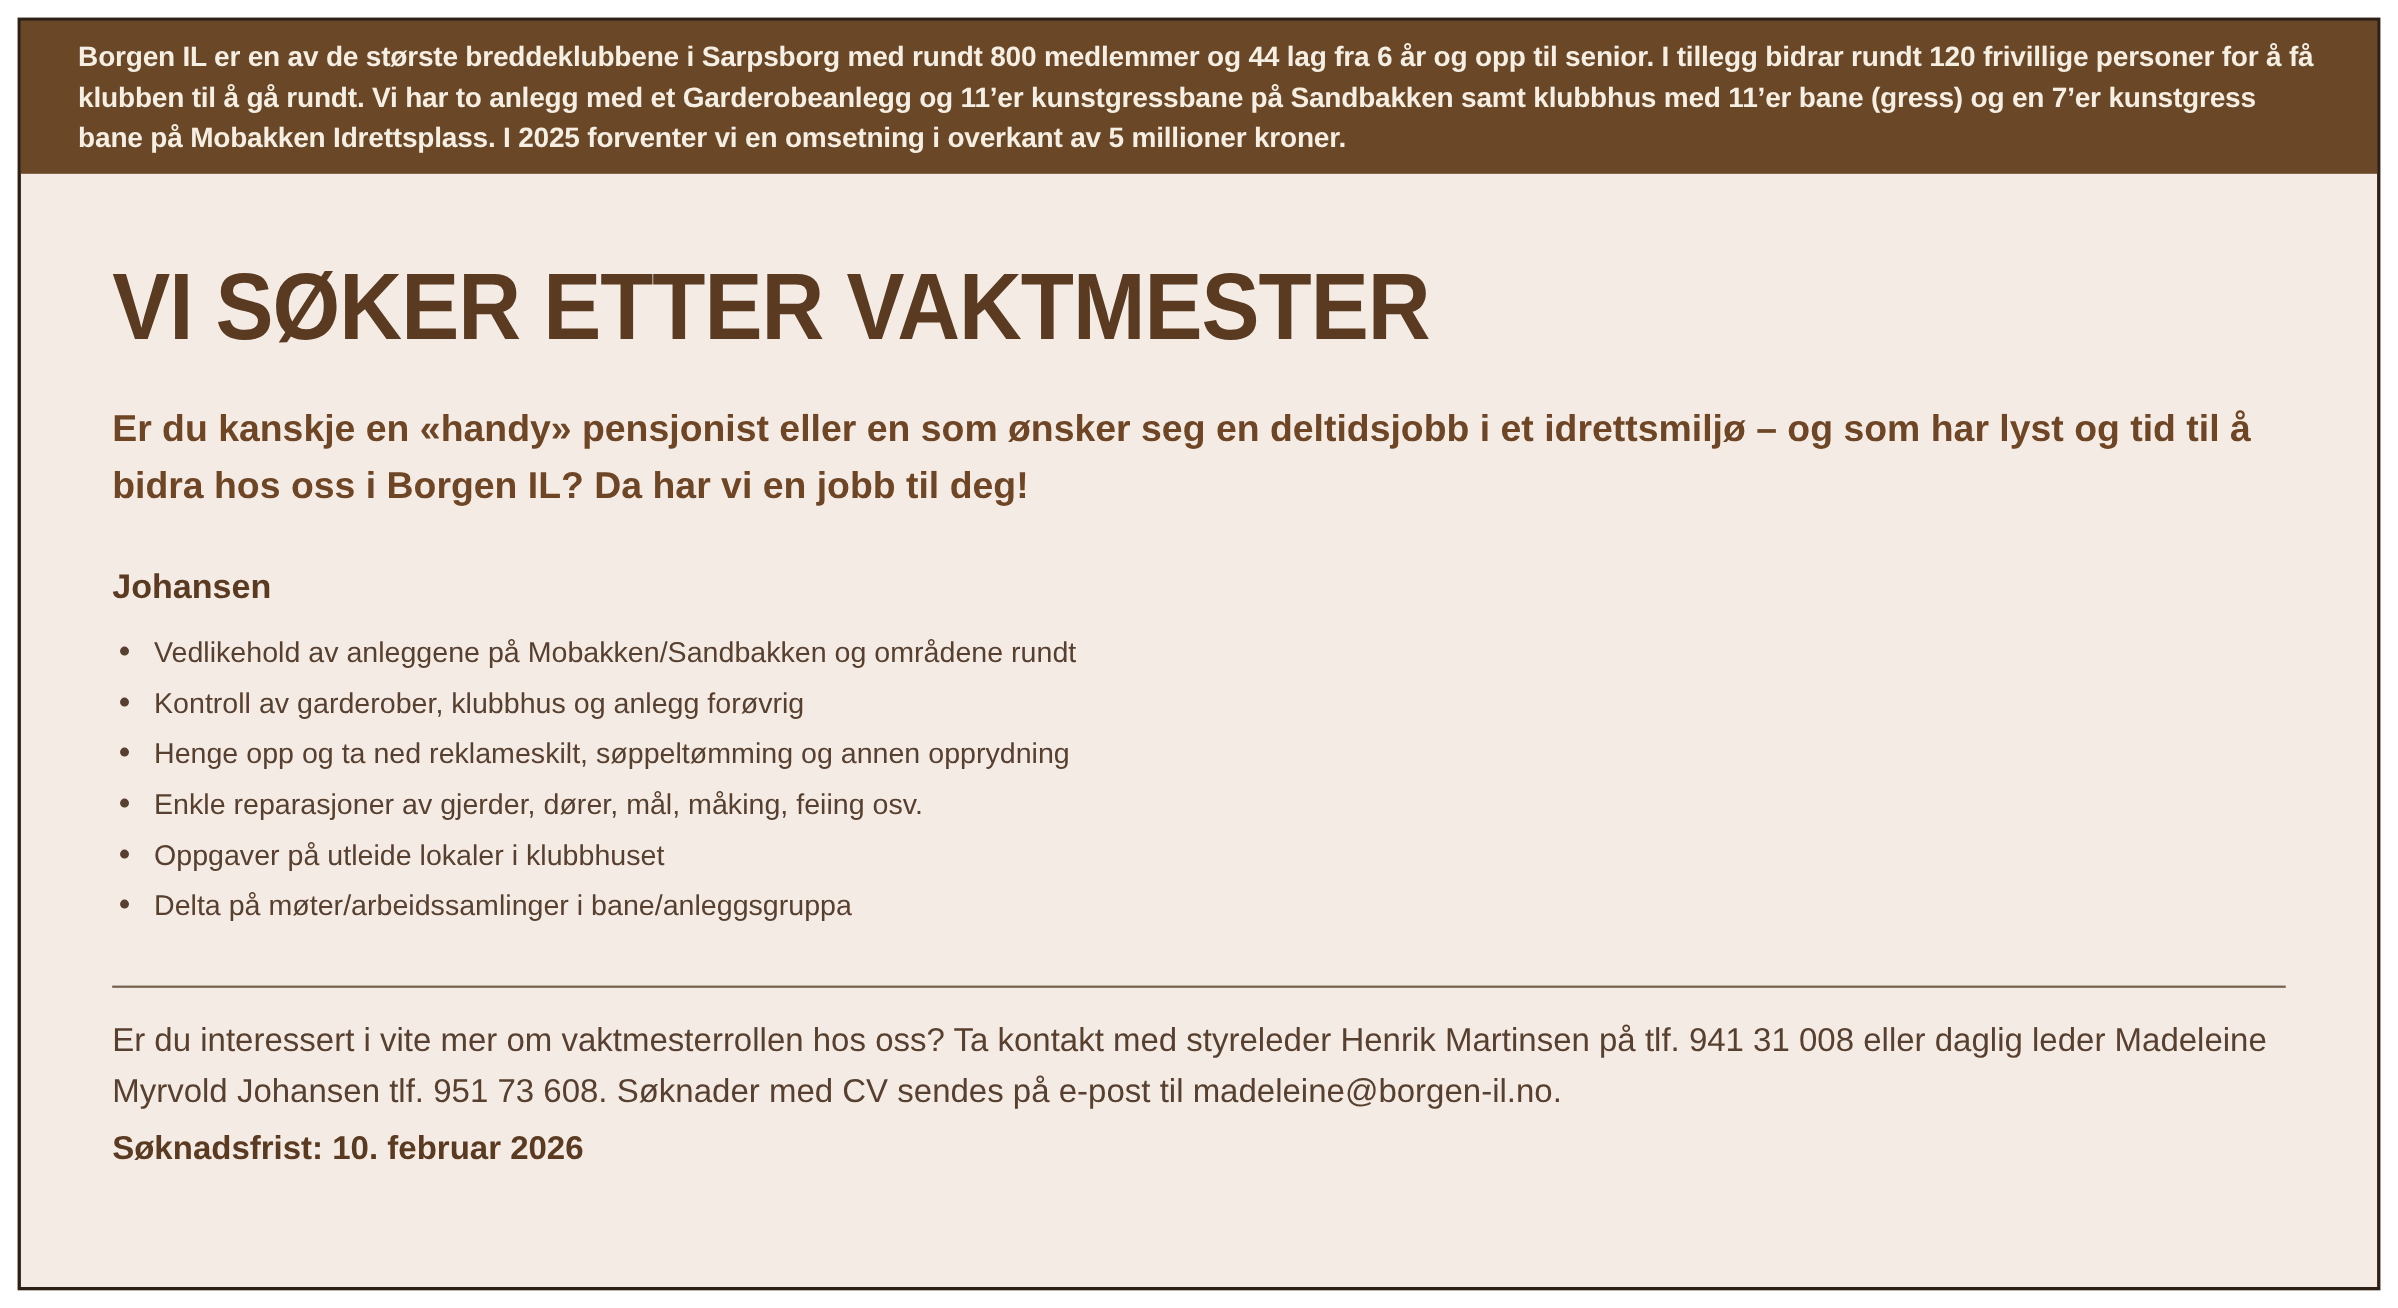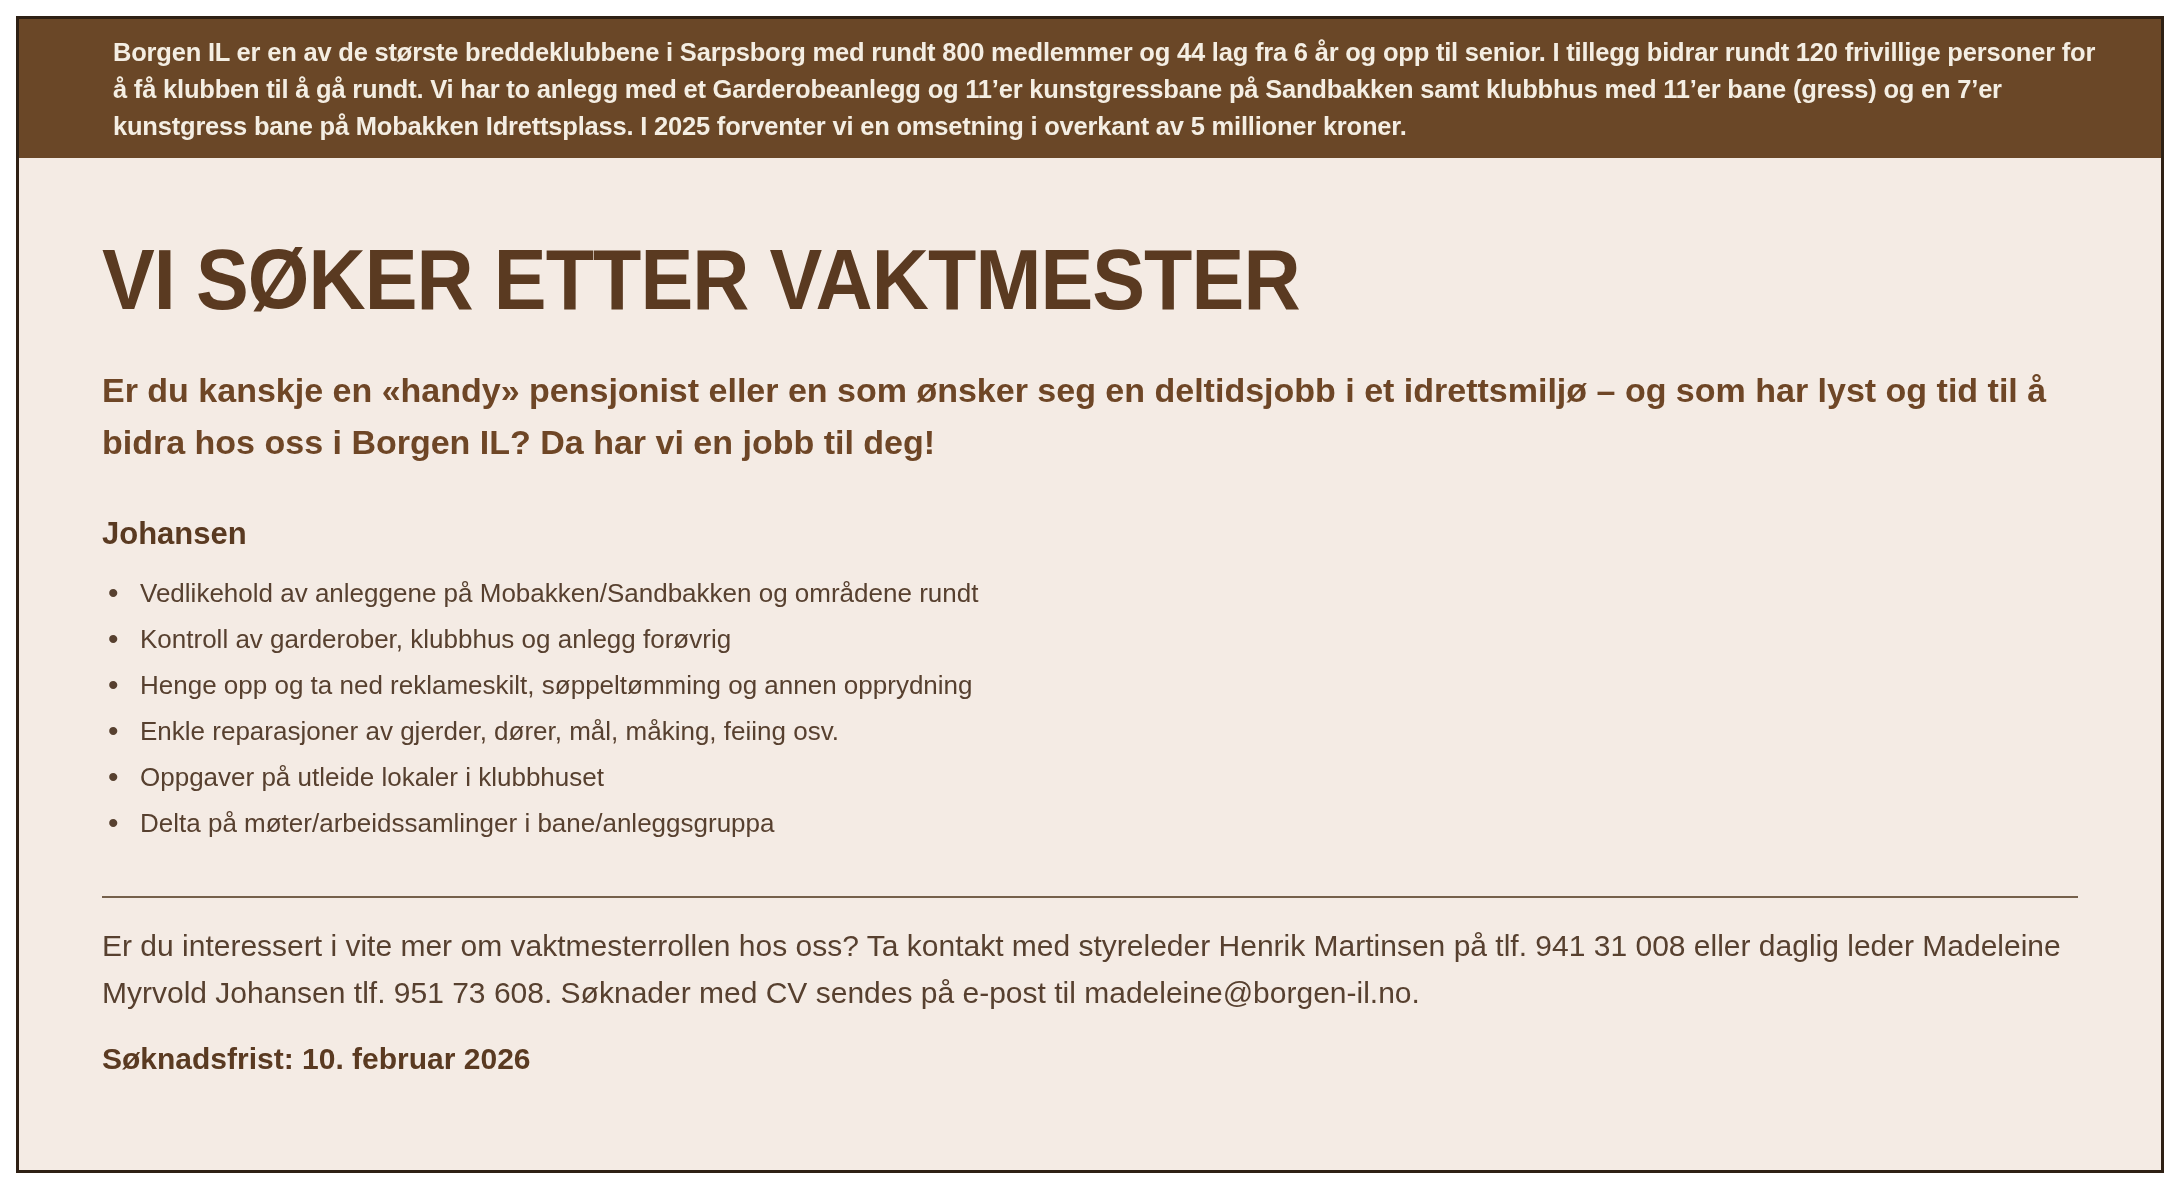--- a/index.html
+++ b/index.html
@@ -22,21 +22,20 @@
     color: var(--banner-text, #F4EEE3);
     padding: 15px 52px 13px 52px;
     min-height: 132px;
   }
   .banner p {
     font-size: 25.5px;
     font-weight: bold;
     letter-spacing: -0.2px;
     line-height: 37px;
     max-width: 2044px;
-    margin-left: 42px;
   }
 
   
   .content { padding: 0 83px; }
 
   h1.title {
     margin-top: 78px;
     font-size: 86px;
     font-weight: bold;
     letter-spacing: -1px;
@@ -93,21 +92,21 @@
 
   p.contact {
     margin-top: 24px;
     font-size: 30px;
     line-height: 47px;
     max-width: 1960px;
     color: var(--body, #57402F);
   }
 
   p.deadline {
-    margin-top: 26px;
+    margin-top: 12px;
     font-size: 30px;
     font-weight: bold;
     color: var(--heading, #5A3A21);
   }
 </style>
 </head>
 <body>
 
 <div class="ad">
 

